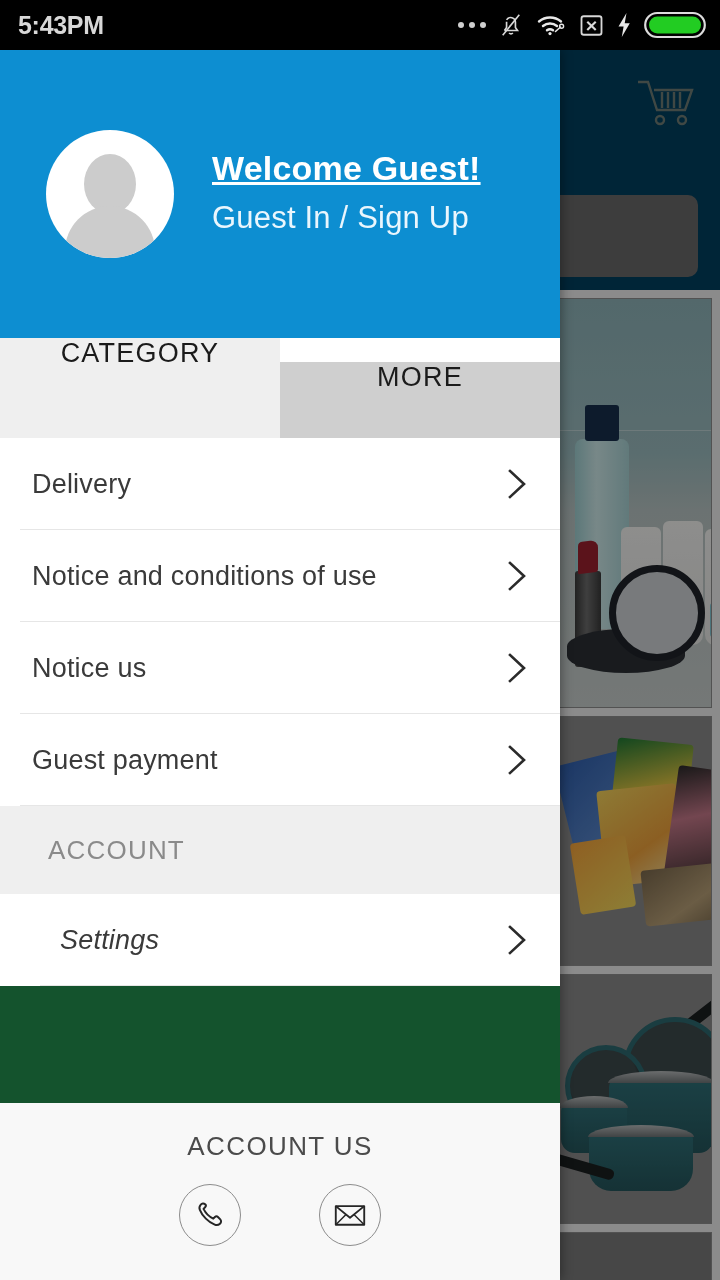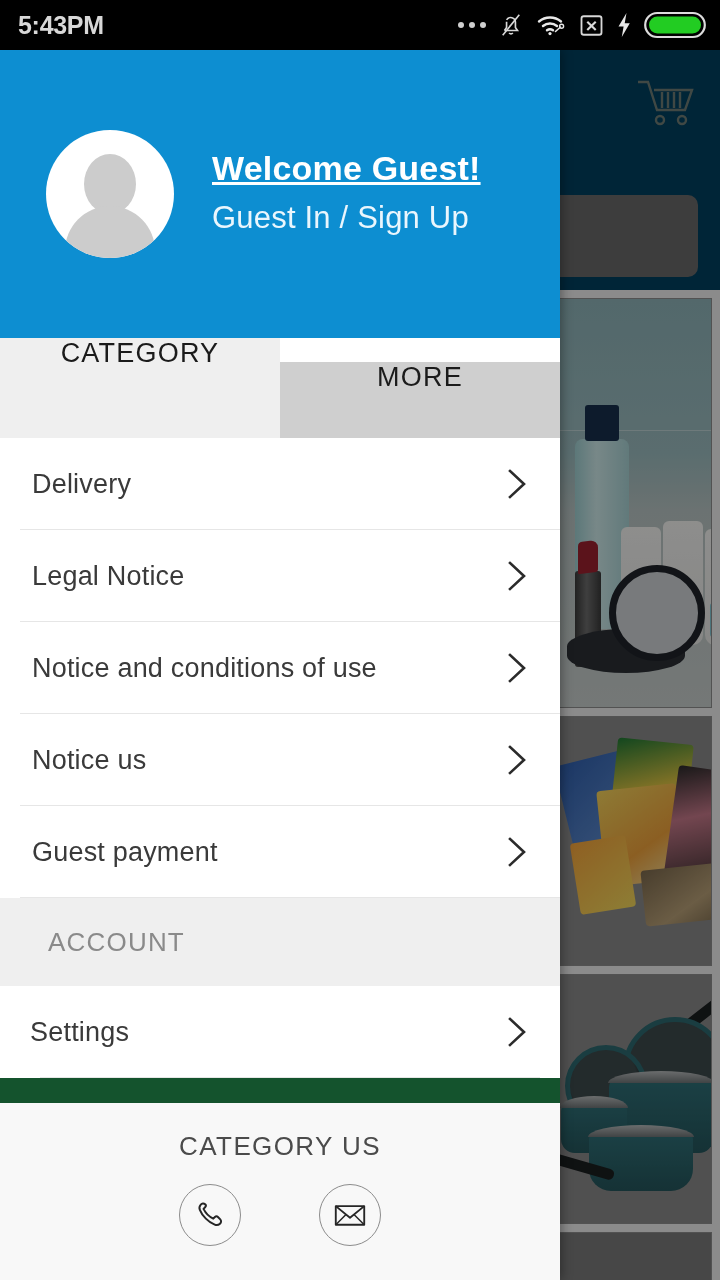--- a/index.html
+++ b/index.html
@@ -335,21 +335,21 @@
     color: #3a3a3a;
     letter-spacing: .2px;
     flex: 1 1 auto;
   }
   .menu-row .divider {
     position: absolute;
     left: 20px; right: 0; bottom: 0;
     height: 1px;
     background: #e6e6e6;
   }
-  .menu-row.indented { padding-left: 30px; }
+  .menu-row.indented { padding-left: 60px; font-style: italic; }
   .menu-row.indented .divider { left: 40px; right: 20px; }
 
   .chev {
     width: 26px; height: 34px;
     flex: 0 0 auto;
     margin-right: 6px;
   }
   .chev svg { display: block; }
 
   .section-head {
@@ -541,29 +541,20 @@
       <div class="menu-row">
         <span class="row-label">Delivery</span>
         <span class="chev">
           <svg viewBox="0 0 26 34" width="26" height="34" fill="none" stroke="#2b2b2b" stroke-width="2.6" stroke-linecap="square">
             <path d="M6 4 L20 17 L6 30"></path>
           </svg>
         </span>
         <span class="divider"></span>
       </div>
 
-      <div class="menu-row">
-        <span class="row-label">Legal Notice</span>
-        <span class="chev">
-          <svg viewBox="0 0 26 34" width="26" height="34" fill="none" stroke="#2b2b2b" stroke-width="2.6" stroke-linecap="square">
-            <path d="M6 4 L20 17 L6 30"></path>
-          </svg>
-        </span>
-        <span class="divider"></span>
-      </div>
 
       <div class="menu-row">
         <span class="row-label">Notice and conditions of use</span>
         <span class="chev">
           <svg viewBox="0 0 26 34" width="26" height="34" fill="none" stroke="#2b2b2b" stroke-width="2.6" stroke-linecap="square">
             <path d="M6 4 L20 17 L6 30"></path>
           </svg>
         </span>
         <span class="divider"></span>
       </div>
@@ -598,21 +589,21 @@
           <svg viewBox="0 0 26 34" width="26" height="34" fill="none" stroke="#2b2b2b" stroke-width="2.6" stroke-linecap="square">
             <path d="M6 4 L20 17 L6 30"></path>
           </svg>
         </span>
         <span class="divider"></span>
       </div>
 
     </div>
 
     <div class="contact">
-      <div class="contact-title">CATEGORY US</div>
+      <div class="contact-title">ACCOUNT US</div>
       <div class="contact-icons">
 
         <div class="circle-btn">
           <span>
             <svg viewBox="0 0 34 34" width="32" height="32" fill="none" stroke="#262626" stroke-width="2.1" stroke-linecap="round" stroke-linejoin="round">
               <path d="M11.8 5.6 c-1.5-1.4-3.4-1-4.6.3 -1.4 1.5-1.8 3.6-1 5.6 1.3 3.3 3.6 6.6 6.4 9.4 2.8 2.8 6.1 5.1 9.4 6.4 2 .8 4.1.4 5.6-1 1.3-1.2 1.7-3.1.3-4.6 l-2.5-2.6 c-1-1-2.3-.8-3.2.1 l-1.7 1.7 c-2.4-1.2-4.4-2.6-6.1-4.3 -1.7-1.7-3.1-3.7-4.3-6.1 l1.7-1.7 c.9-.9 1.1-2.2.1-3.2 Z"></path>
             </svg>
           </span>
         </div>
 

